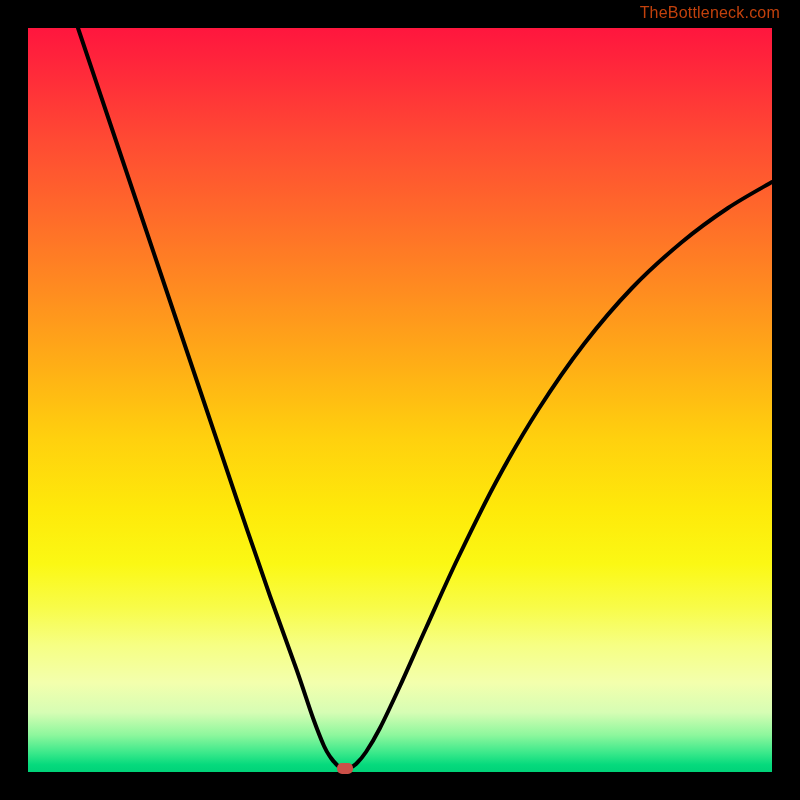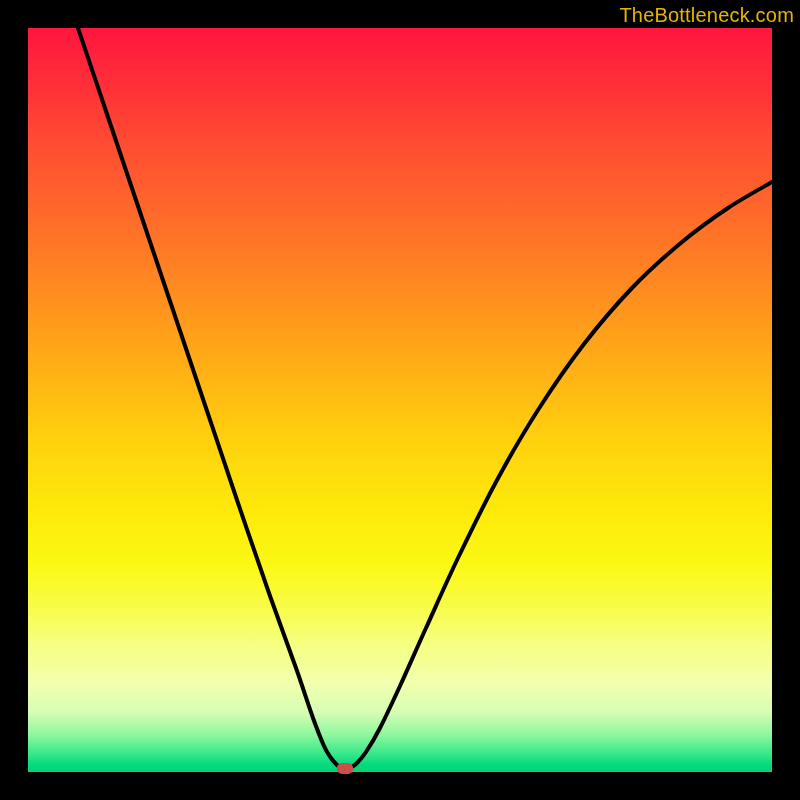--- a/index.html
+++ b/index.html
@@ -11,24 +11,24 @@
     overflow: hidden;
   }
   .container {
     position: relative;
     width: 800px;
     height: 800px;
   }
   .watermark {
     position: absolute;
     top: 4px;
-    right: 6px;
+    right: 20px;
     font-family: Arial, sans-serif;
-    font-size: 20px;
-    color: #eab308;
+    font-size: 16px;
+    color: #c2410c;
     letter-spacing: 0.2px;
     z-index: 10;
   }
   .plot-area {
     position: absolute;
     left: 28px;
     top: 28px;
     width: 744px;
     height: 744px;
     

